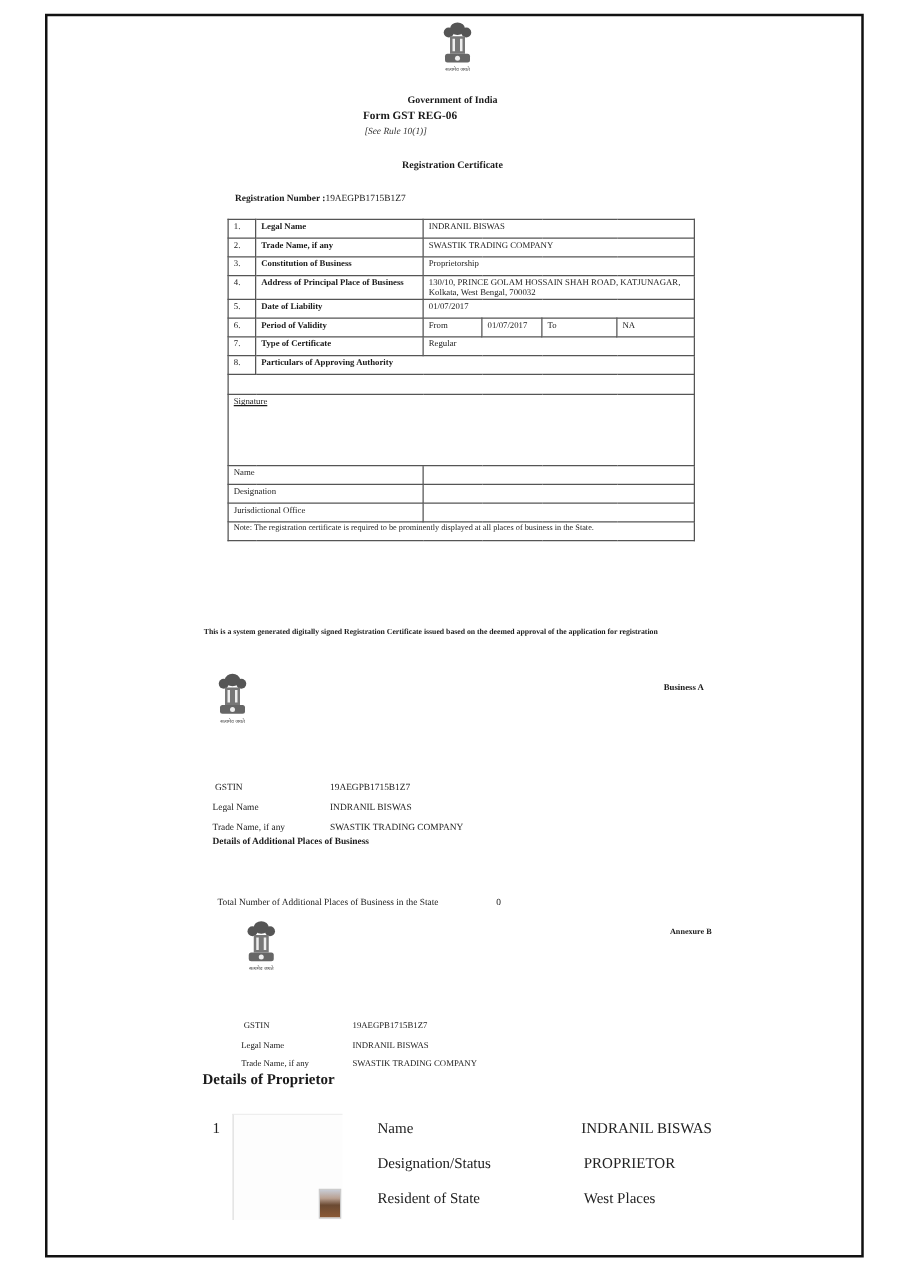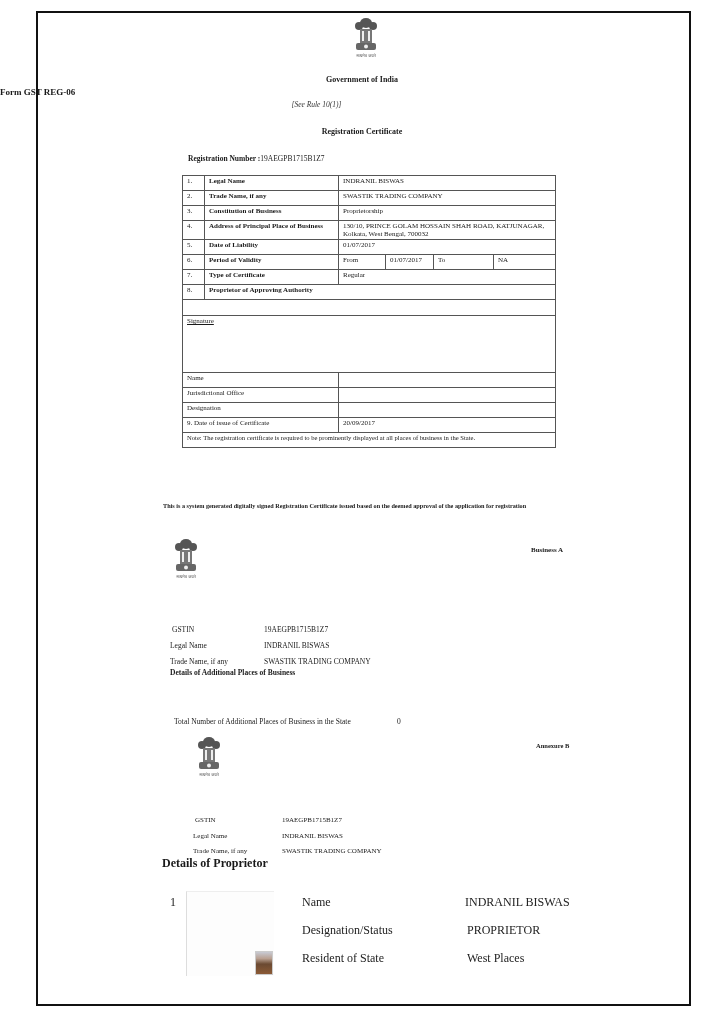--- a/index.html
+++ b/index.html
@@ -2,21 +2,21 @@
 <html><head>
   <meta charset="utf-8">
   <style>
     * { box-sizing: border-box; margin: 0; padding: 0; }
     html, body { width: 724px; height: 1024px; background: #ffffff; overflow: hidden; }
     body { position: relative; font-family: "Liberation Serif", "DejaVu Serif", serif; color: #1a1a1a; }
     .frame { position: absolute; left: 36px; top: 11px; width: 655px; height: 995px; border: 2px solid #111; }
     .abs { position: absolute; }
     .emblem { position: absolute; display: block; }
     .hdr-gov { left: 0; width: 724px; top: 75px; font-size: 8px; font-weight: bold; text-align: center; }
-    .hdr-form { left: 0; width: 656px; top: 87px; font-size: 9px; font-weight: bold; text-align: left; }
+    .hdr-form { left: 0; width: 656px; top: 87px; font-size: 9px; font-weight: bold; text-align: center; }
     .hdr-rule { left: 0; width: 633px; top: 100px; font-size: 7.5px; font-style: italic; text-align: center; color: #333; }
     .hdr-title { left: 0; width: 724px; top: 127px; font-size: 8px; font-weight: bold; text-align: center; }
     .reg-num { left: 188px; top: 154px; font-size: 7.5px; }
     .reg-num b { font-weight: bold; }
 
     table.cert { position: absolute; left: 182px; top: 175px; width: 374px; border-collapse: collapse; font-size: 7px; }
     table.cert td { border: 1px solid #555; padding: 1px 4px; vertical-align: top; height: 15px; line-height: 1.15; }
     table.cert td.num { width: 22px; }
     table.cert td.lbl { width: 134px; font-weight: bold; }
     table.cert td.val { }
@@ -96,43 +96,39 @@
     <td style="width:60px">To</td>
     <td>NA</td>
   </tr>
   <tr>
     <td class="num">7.</td>
     <td class="lbl">Type of Certificate</td>
     <td class="val" colspan="4">Regular</td>
   </tr>
   <tr>
     <td class="num">8.</td>
-    <td class="lbl" colspan="5">Proprietor of Approving Authority</td>
+    <td class="lbl" colspan="5">Particulars of Approving Authority</td>
   </tr>
   <tr>
     <td class="blank-cell" colspan="6"></td>
   </tr>
   <tr>
     <td class="sig-cell" colspan="6">Signature</td>
   </tr>
   <tr>
     <td colspan="2">Name</td>
     <td colspan="4"></td>
   </tr>
   <tr>
-    <td colspan="2">Jurisdictional Office</td>
-    <td colspan="4"></td>
-  </tr>
-  <tr>
     <td colspan="2">Designation</td>
     <td colspan="4"></td>
   </tr>
   <tr>
-    <td colspan="2">9. Date of issue of Certificate</td>
-    <td colspan="4">20/09/2017</td>
+    <td colspan="2">Jurisdictional Office</td>
+    <td colspan="4"></td>
   </tr>
   <tr>
     <td class="note-cell" colspan="6">Note: The registration certificate is required to be prominently displayed at all places of business in the State.</td>
   </tr>
 </tbody>
   </table>
 
 <div class="abs sys-note">This is a system generated digitally signed Registration Certificate issued based on the deemed approval of the application for registration</div>
 
 <svg class="emblem" style="left:171px;top:537px;width:30px;height:44px" viewBox="0 0 30 44">

